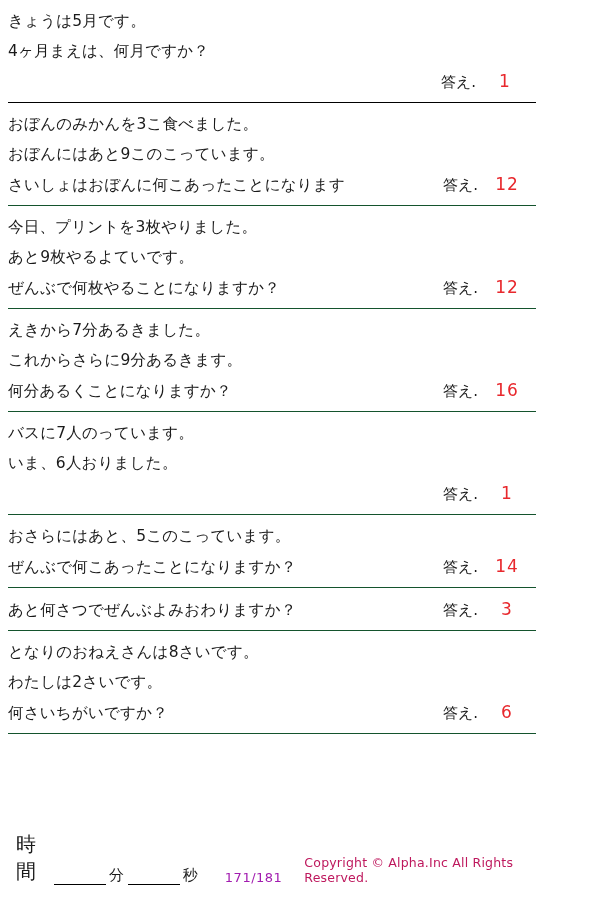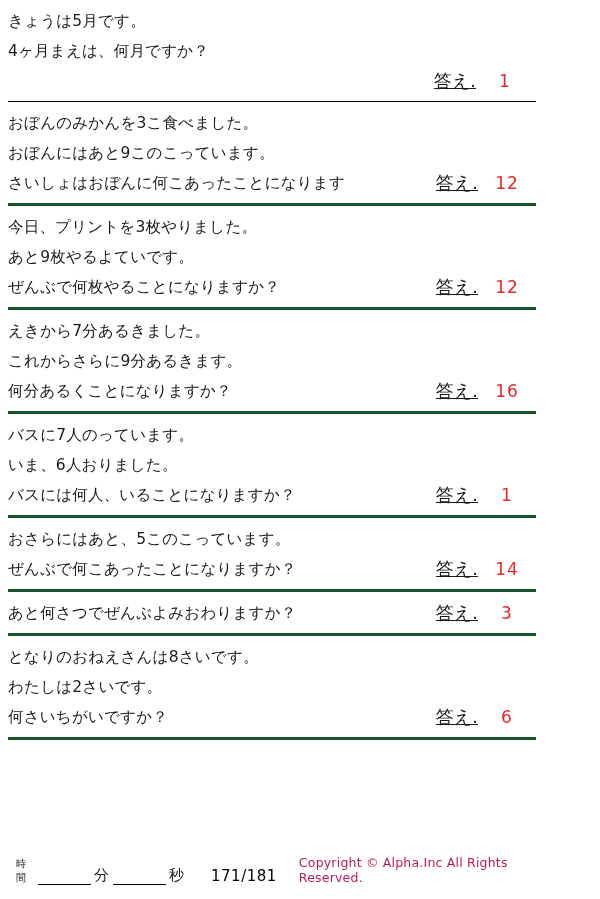--- a/index.html
+++ b/index.html
@@ -17,57 +17,56 @@
   }
   .sheet {
     width: 544px;
     height: 899px;
     box-sizing: border-box;
     padding: 0 8px;
     display: flex;
     flex-direction: column;
   }
   .problem {
-    border-bottom: 3px solid #14532d;
+    border-bottom: 1px solid #14532d;
     padding: 6px 0 5px 0;
     position: relative;
   }
   .problem.first {
     border-bottom: 1px solid #000000;
   }
   .line {
     font-size: 15.5px;
     line-height: 30px;
     white-space: pre;
     letter-spacing: 0.2px;
   }
   .lastline {
     display: flex;
-    align-items: flex-start;
+    align-items: center;
     justify-content: flex-start;
   }
   .qtext {
     font-size: 15.5px;
     line-height: 30px;
     white-space: pre;
     letter-spacing: 0.2px;
     flex: 0 0 auto;
   }
   .answer-block {
     margin-left: auto;
     display: flex;
     align-items: baseline;
     flex: 0 0 auto;
   }
   .answer-label {
-    font-size: 18px;
+    font-size: 15px;
     line-height: 30px;
     color: #1a1a1a;
     white-space: pre;
-    text-decoration: underline;
   }
   .answer-value {
     font-size: 17px;
     line-height: 30px;
     color: #e8282d;
     width: 58px;
     text-align: center;
     display: inline-block;
     letter-spacing: 1px;
   }
@@ -79,38 +78,38 @@
     padding-right: 2px;
   }
   .footer {
     margin-top: auto;
     display: flex;
     align-items: flex-end;
     padding: 0 0 14px 8px;
     font-size: 13px;
   }
   .footer .time-label {
-    font-size: 10px;
+    font-size: 20px;
     letter-spacing: 1px;
   }
   .footer .blank {
     display: inline-block;
     border-bottom: 1px solid #000000;
     width: 62px;
     height: 16px;
     margin: 0 3px;
   }
   .footer .unit {
     font-size: 15px;
     letter-spacing: 1px;
   }
   .footer .pageno {
     margin-left: 26px;
-    font-size: 15px;
-    color: #000000;
+    font-size: 13px;
+    color: #a21caf;
     letter-spacing: 0.5px;
   }
   .footer .copyright {
     margin-left: 22px;
     font-size: 12.5px;
     color: #be185d;
     letter-spacing: 0.2px;
   }
 </style>
 </head>
@@ -160,21 +159,20 @@
         <span class="answer-label">答え.</span>
         <span class="answer-value">16</span>
       </span>
     </div>
   </div>
 
   <div class="problem">
     <div class="line">バスに7人のっています。</div>
     <div class="line">いま、6人おりました。</div>
     <div class="lastline">
-      <span class="qtext">バスには何人、いることになりますか？</span>
       <span class="answer-block">
         <span class="answer-label">答え.</span>
         <span class="answer-value">1</span>
       </span>
     </div>
   </div>
 
   <div class="problem">
     <div class="line">おさらにはあと、5このこっています。</div>
     <div class="lastline">

